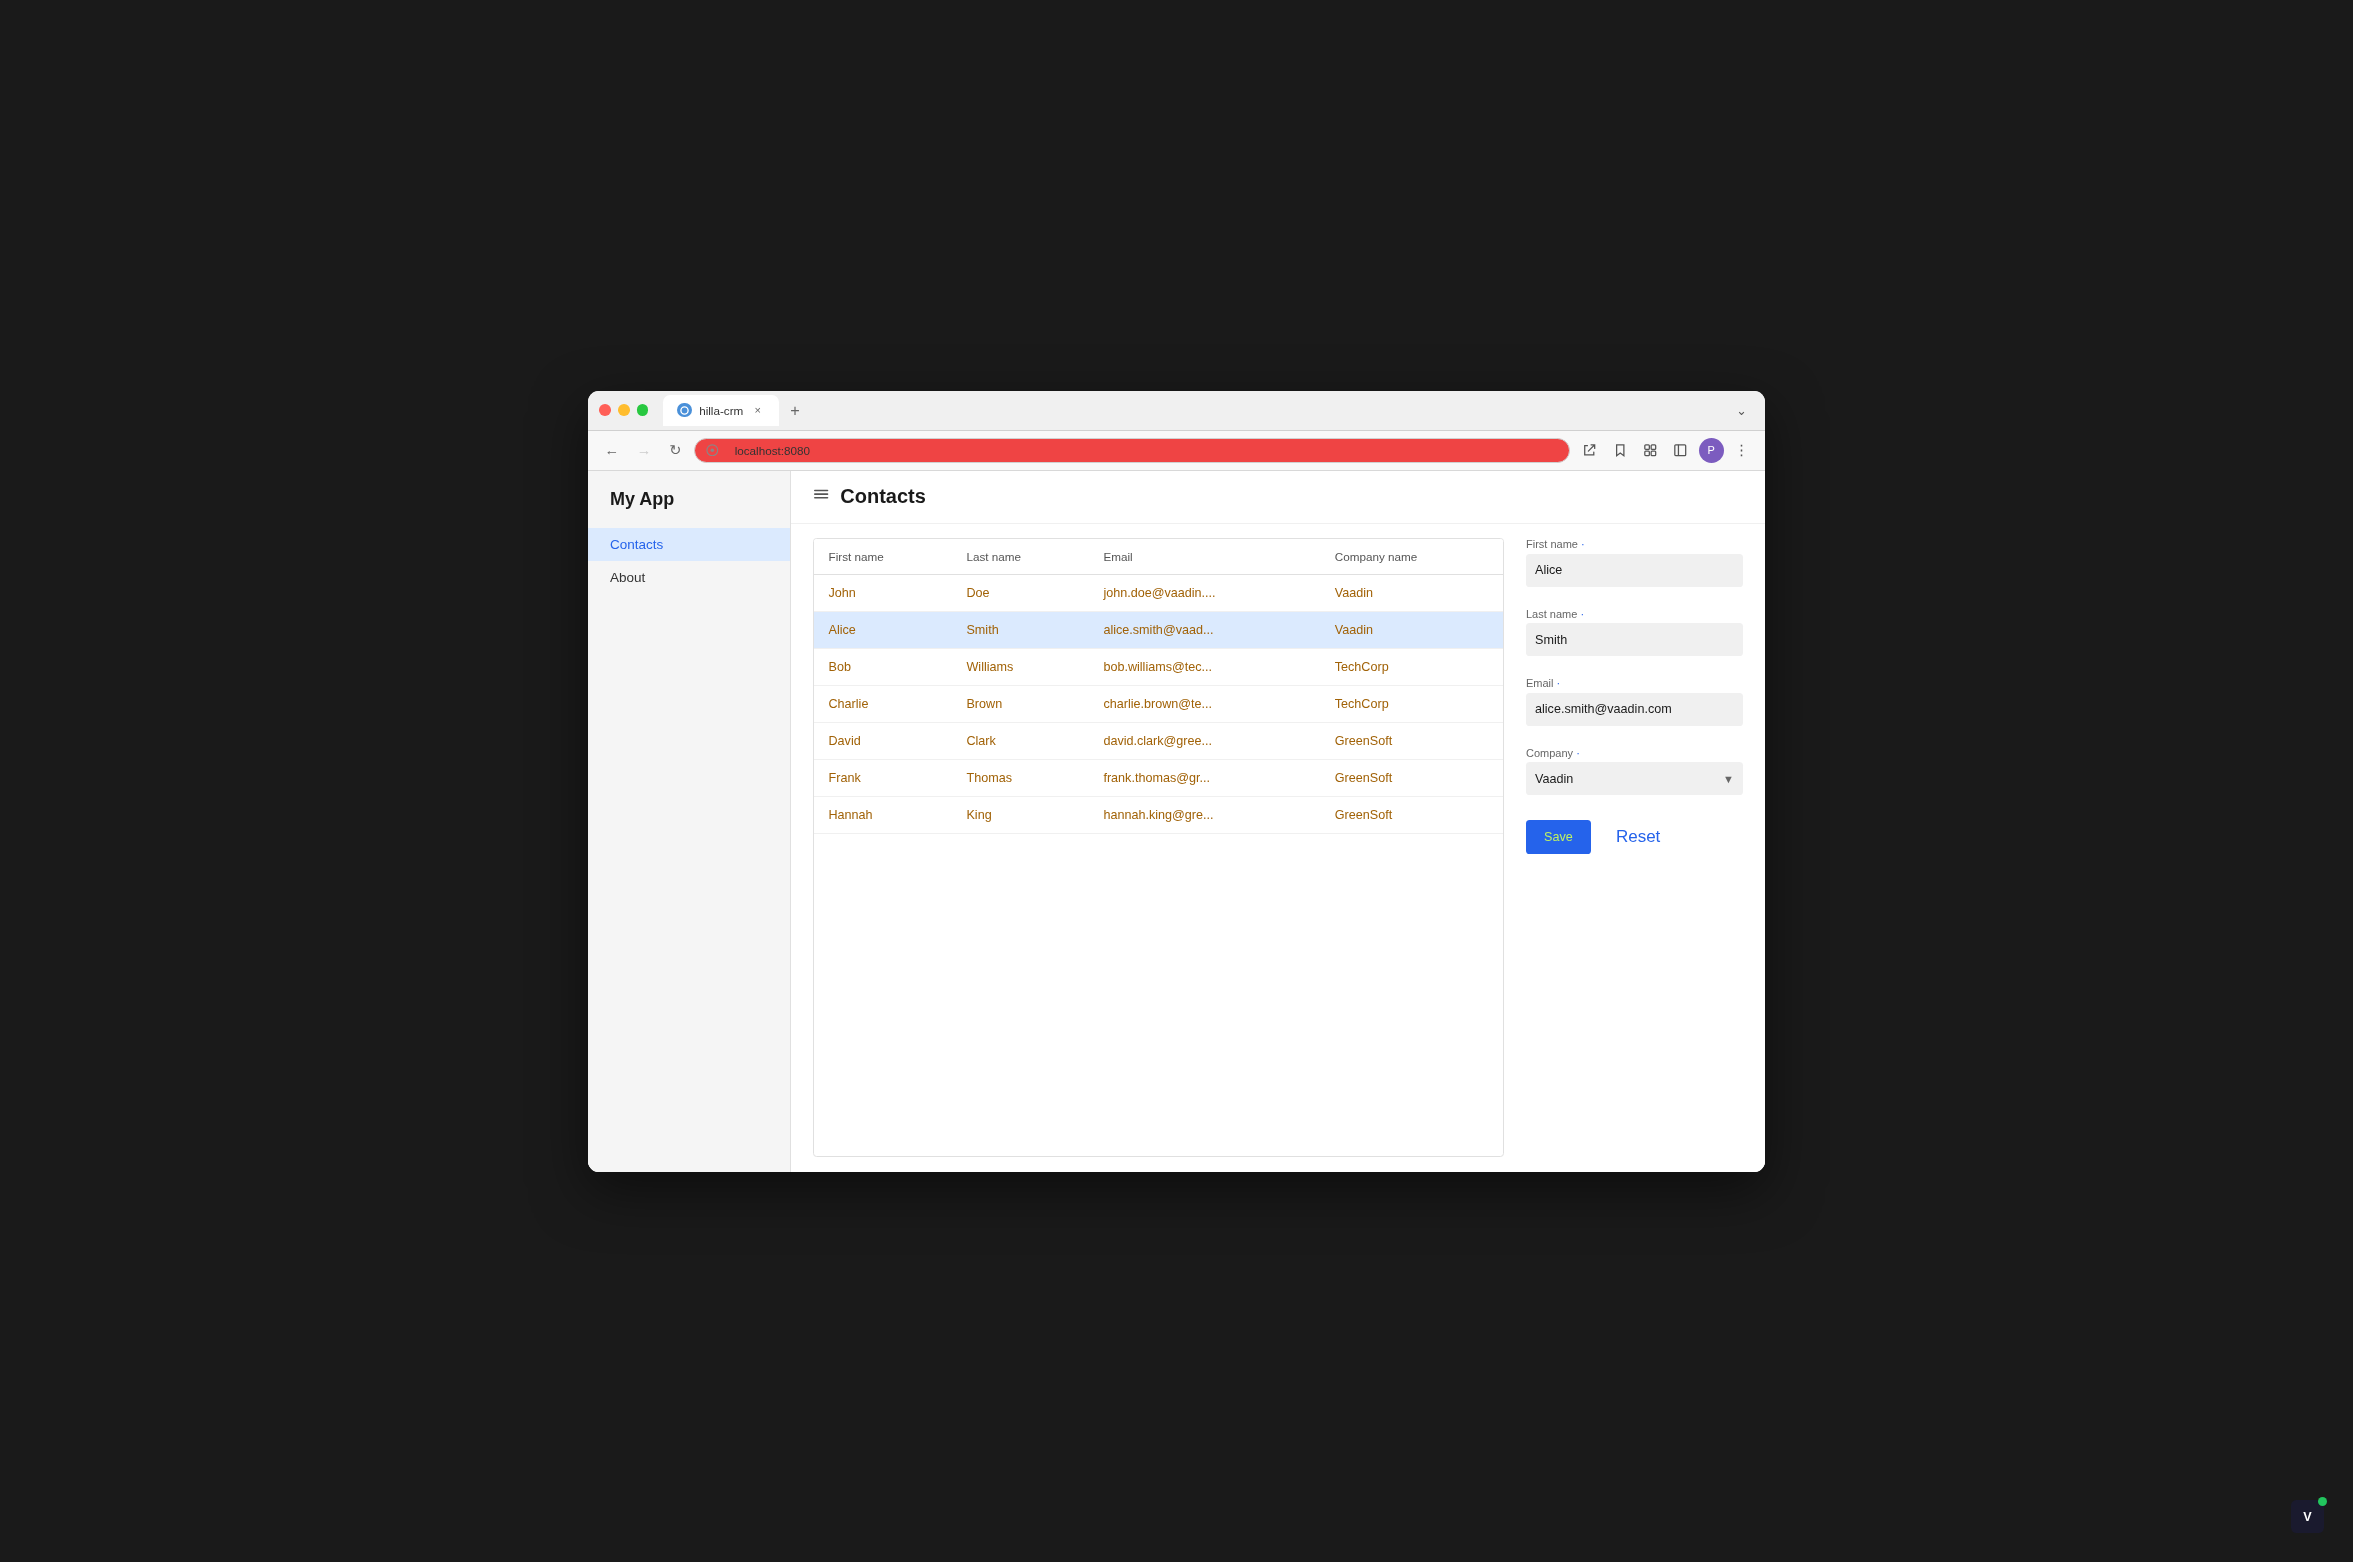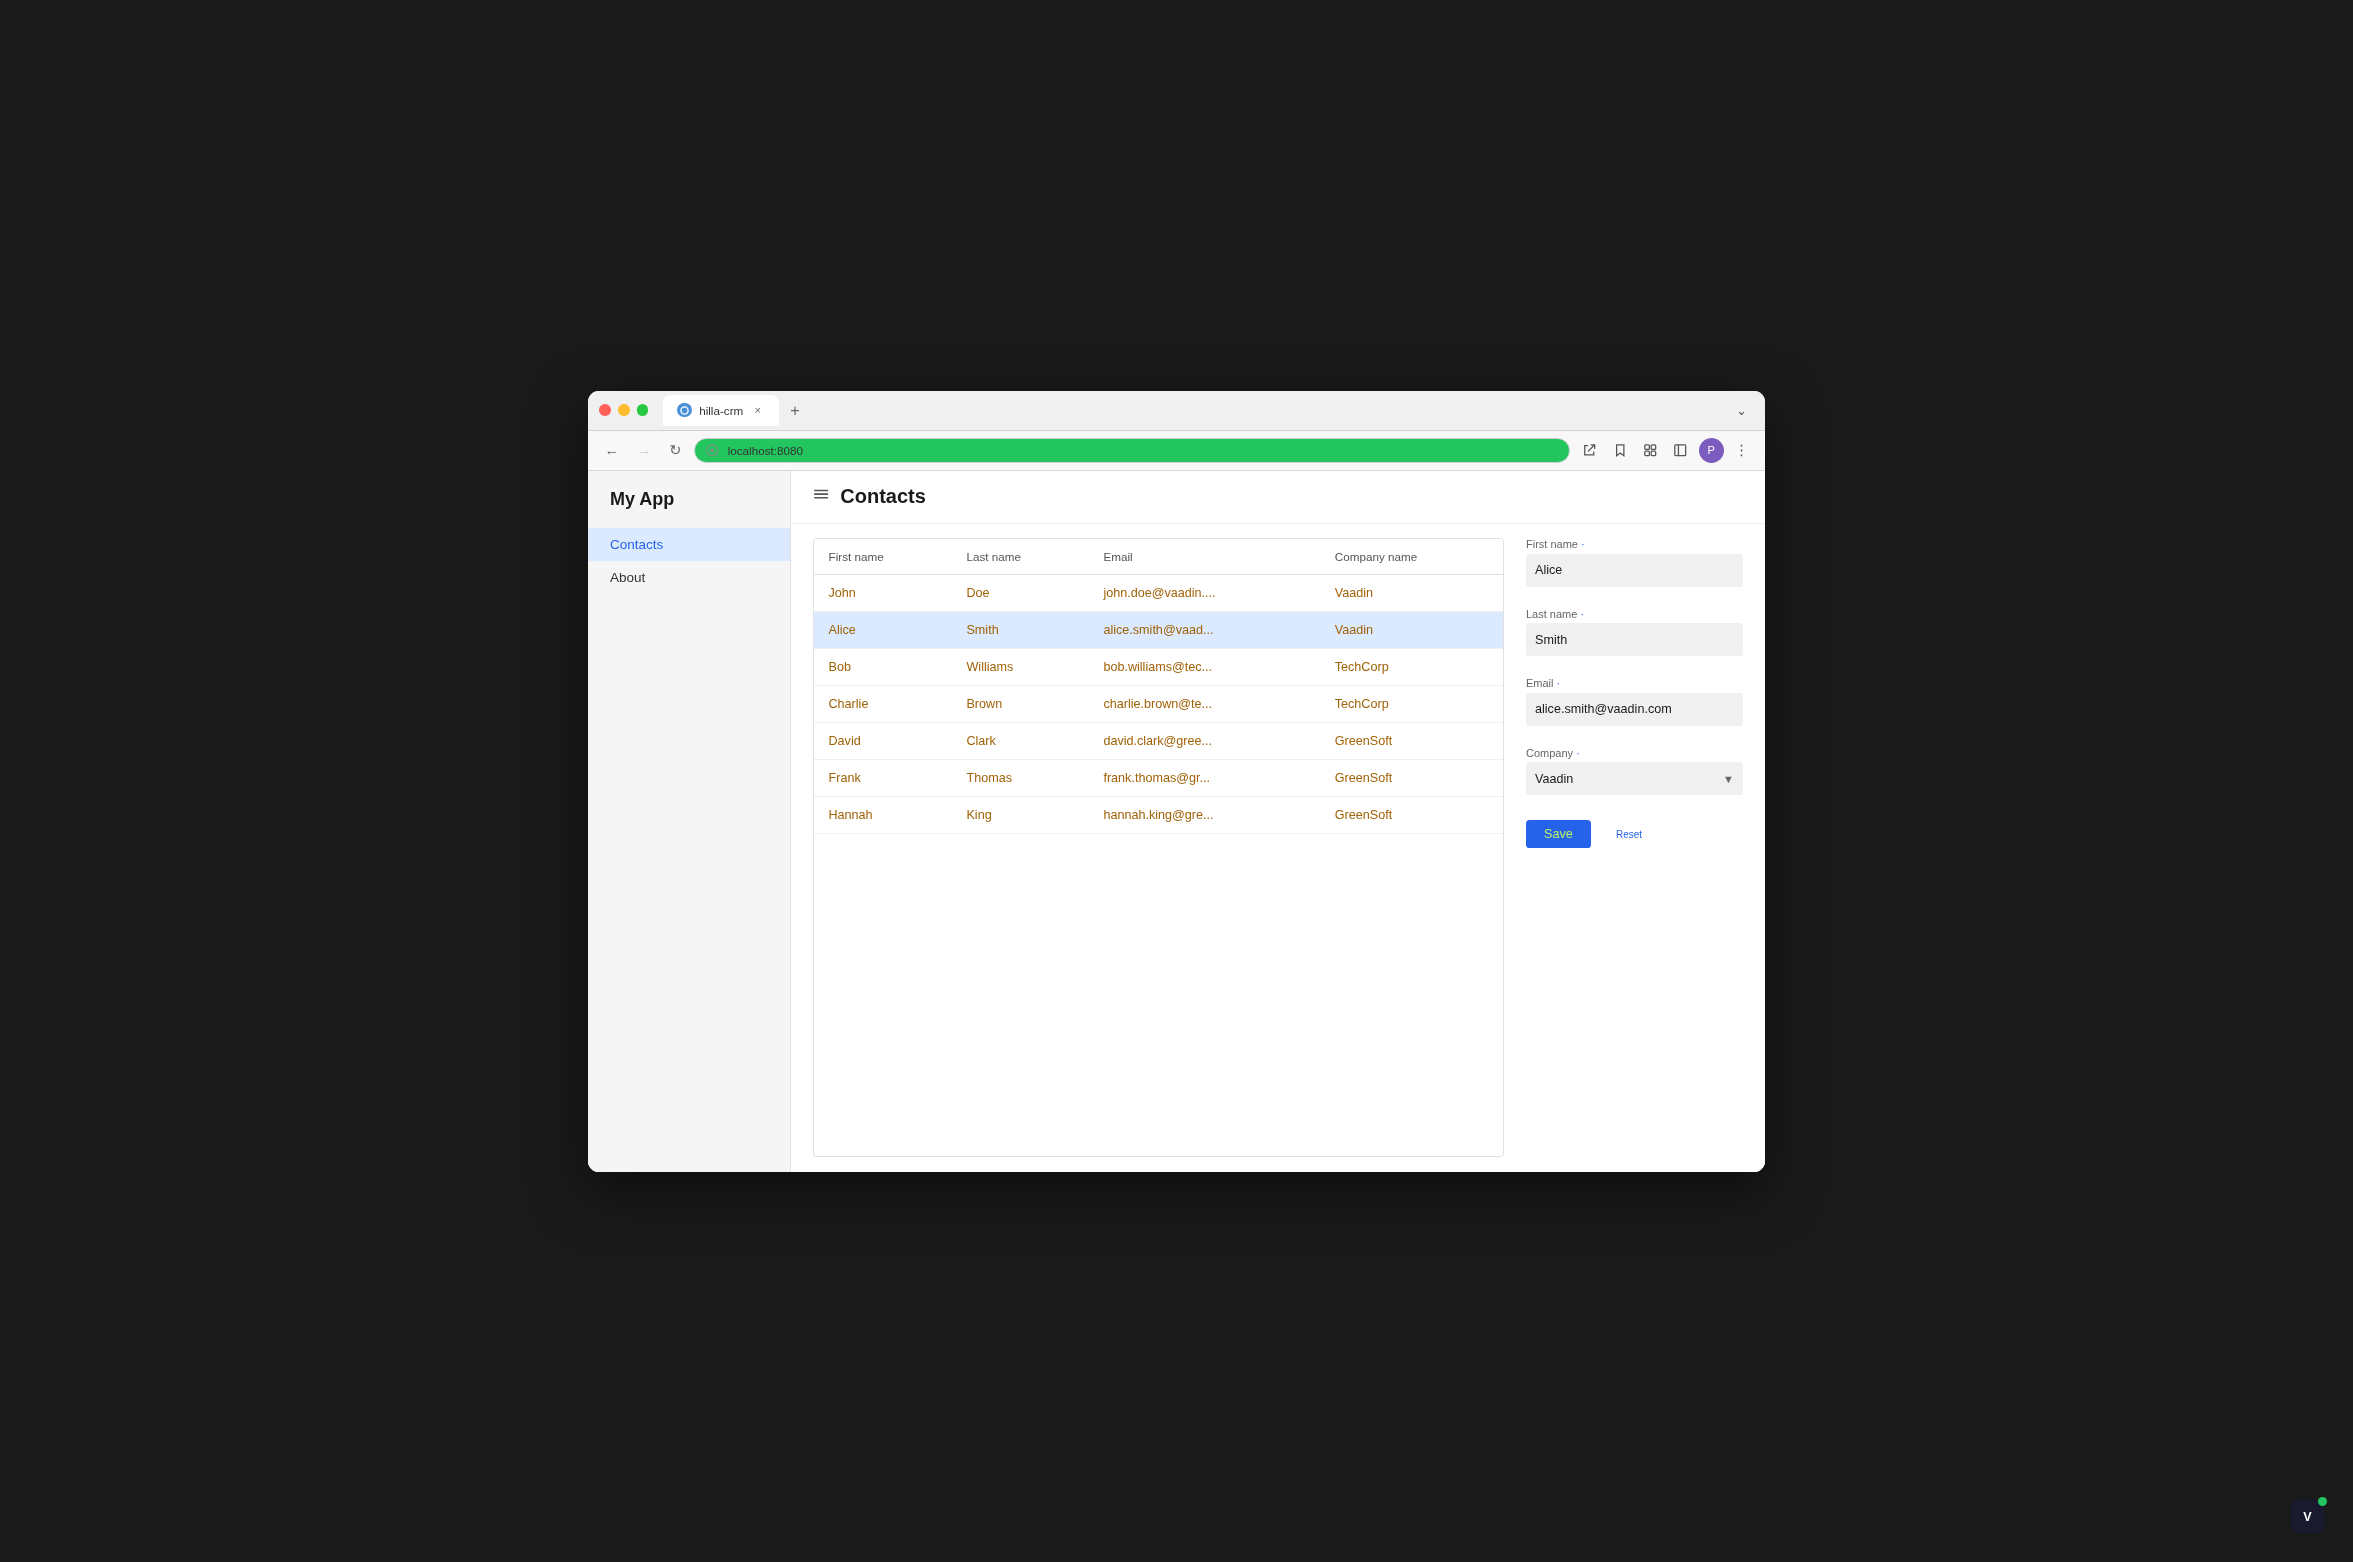--- a/index.html
+++ b/index.html
@@ -123,24 +123,24 @@
     }
     .nav-btn:disabled { color: #ccc; }
 
     .address-bar {
       flex: 1;
       height: 25px;
       border: 0.9px solid #d0d0d0;
       border-radius: 12.6px;
       padding: 0 11px;
       font-size: 11.7px;
-      background: #22c55e;
-      display: flex;
-      align-items: center;
-      gap: 9px;
+      background: #ef4444;
+      display: flex;
+      align-items: center;
+      gap: 16px;
     }
 
     .address-text { color: #333; font-size: 11.7px; }
 
     .toolbar-actions {
       display: flex;
       align-items: center;
       gap: 5.4px;
     }
 
@@ -364,21 +364,21 @@
       font-weight: 500;
       cursor: pointer;
     }
 
     .btn-reset {
       background: none;
       color: #2563eb;
       border: none;
       border-radius: 3.6px;
       padding: 7.2px 18px;
-      font-size: 10px;
+      font-size: 17px;
       font-weight: 500;
       cursor: pointer;
     }
 
     
     .vaadin-badge {
       position: fixed;
       bottom: 18px;
       right: 18px;
       width: 33px;

